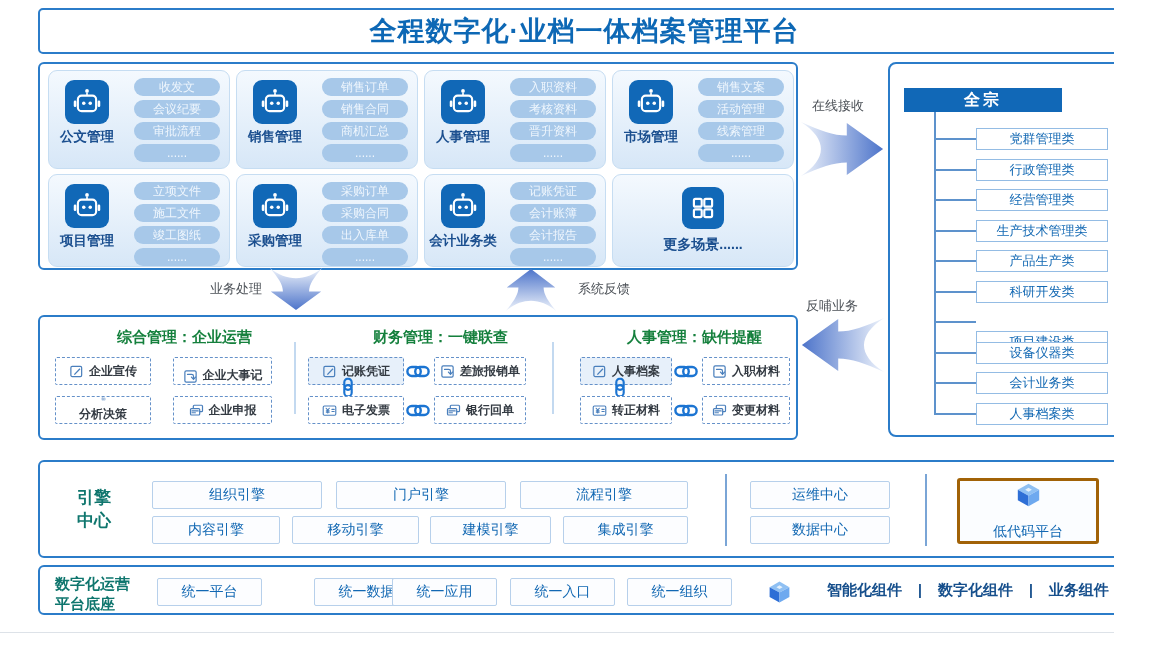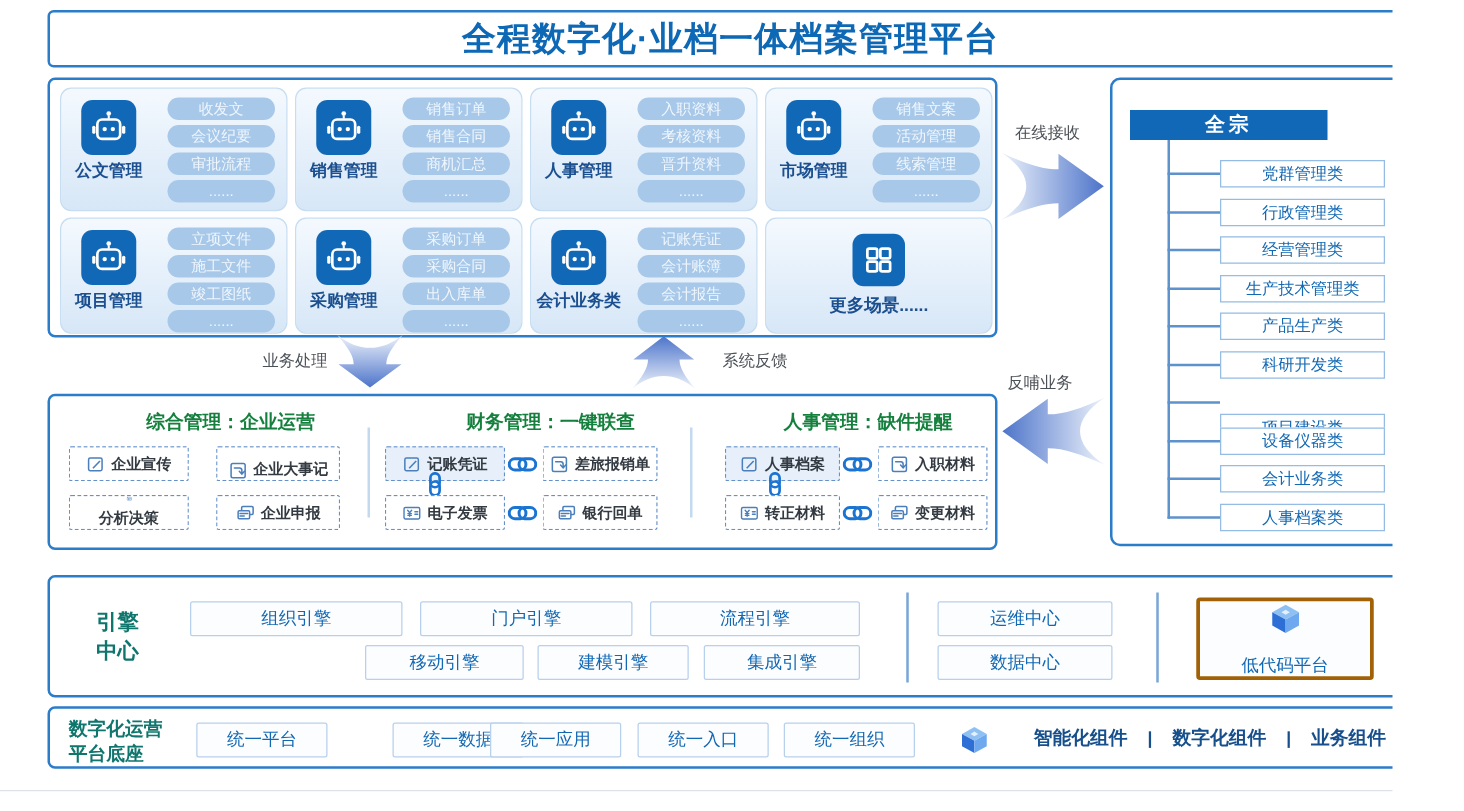--- a/index.html
+++ b/index.html
@@ -422,20 +422,21 @@
         </svg>
       <span>变更材料</span>
     </div>
   </div>
 
   <div class="box" style="left:38px;top:460px;width:1093px;height:98px;">
     <div class="blocklbl" style="left:37px;top:25px;width:44px;font-size:17px;">引擎中心</div>
     <div class="btn" style="left:112px;top:19px;width:170px;">组织引擎</div>
     <div class="btn" style="left:296px;top:19px;width:170px;">门户引擎</div>
     <div class="btn" style="left:480px;top:19px;width:168px;">流程引擎</div>
+    <div class="btn" style="left:112px;top:54px;width:128px;">内容引擎</div>
     <div class="btn" style="left:252px;top:54px;width:127px;">移动引擎</div>
     <div class="btn" style="left:390px;top:54px;width:121px;">建模引擎</div>
     <div class="btn" style="left:523px;top:54px;width:125px;">集成引擎</div>
     <div class="vdiv" style="left:685px;top:12px;height:72px;"></div>
     <div class="btn" style="left:710px;top:19px;width:140px;">运维中心</div>
     <div class="btn" style="left:710px;top:54px;width:140px;">数据中心</div>
     <div class="vdiv" style="left:885px;top:12px;height:72px;"></div>
     <div class="lowcode" style="left:917px;top:16px;width:142px;height:66px;">
       <span><svg width="27" height="27" viewBox="0 0 24 24">
             <polygon points="12,2.5 21.5,7.8 12,13 2.5,7.8" fill="#8fc0f3"></polygon>

